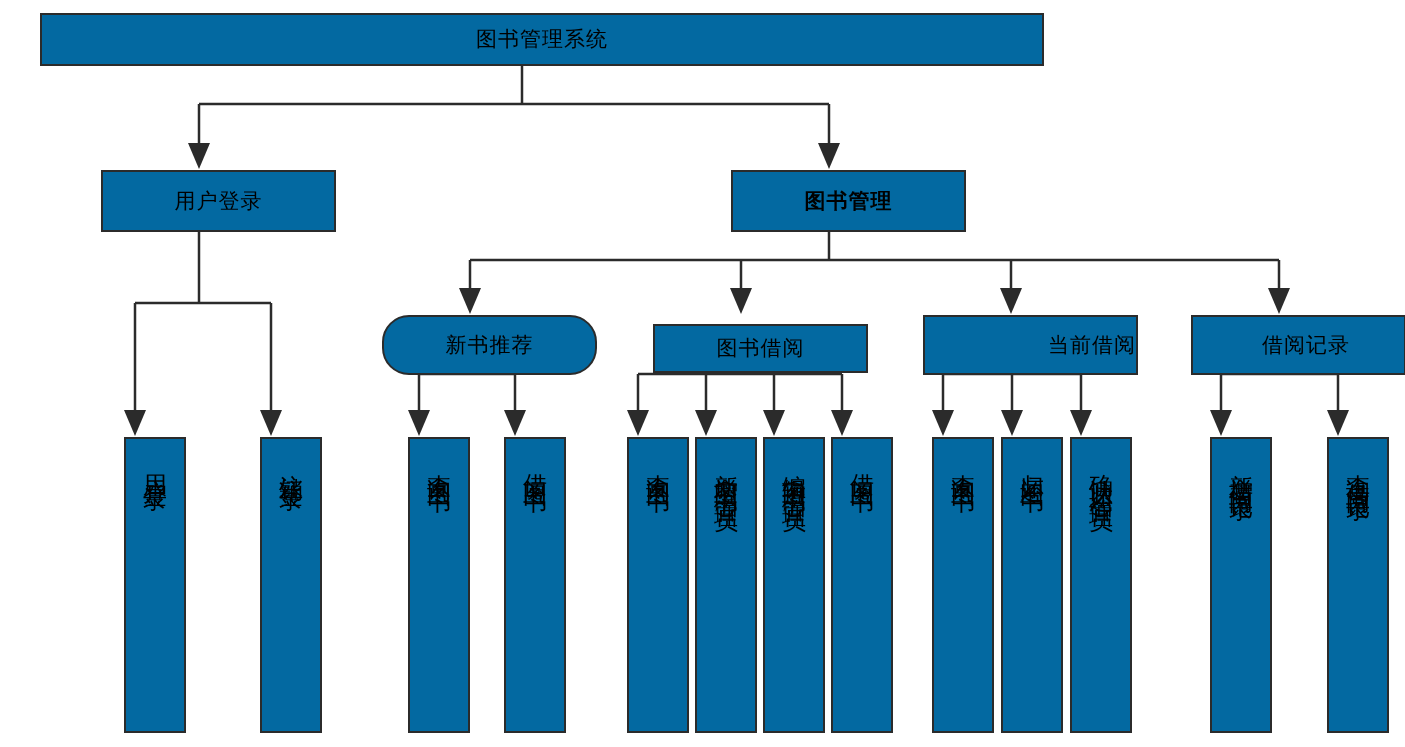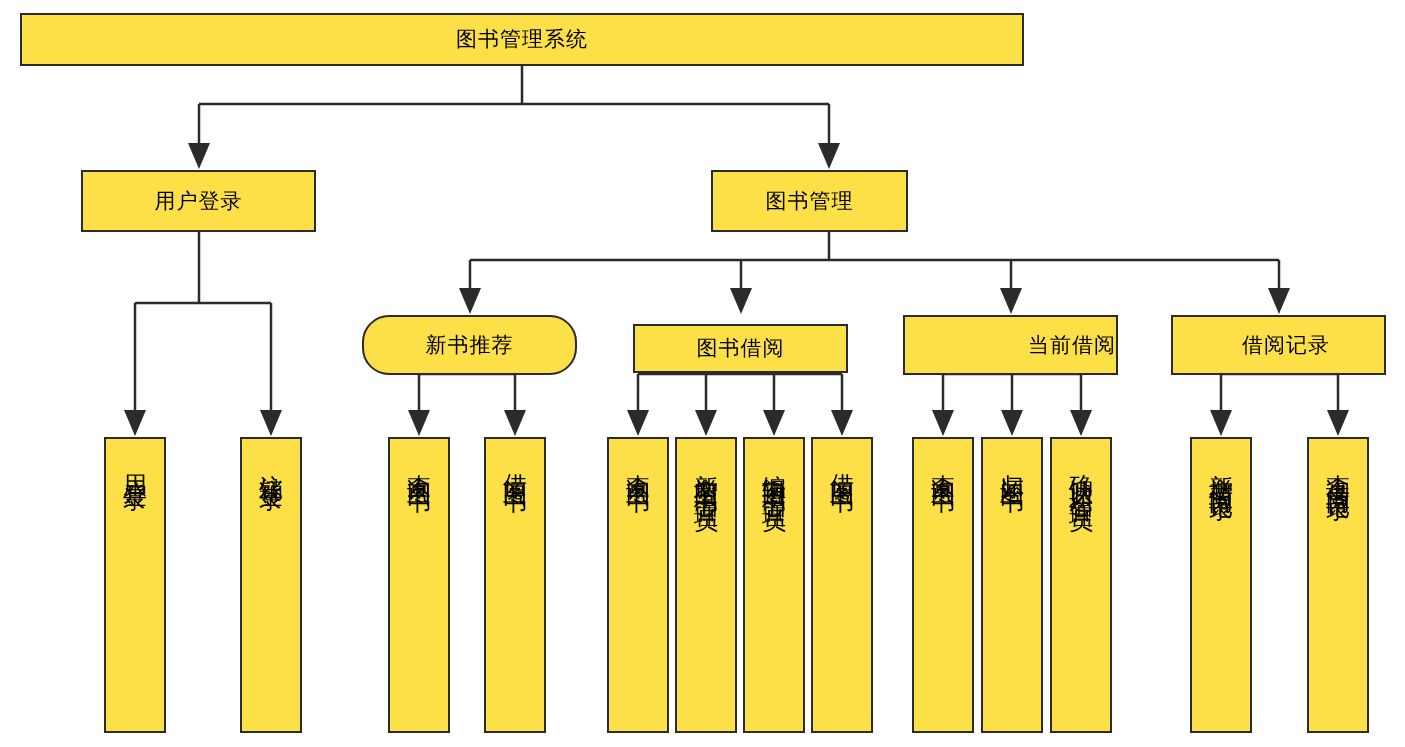--- a/index.html
+++ b/index.html
@@ -5,26 +5,27 @@
   html,body{margin:0;padding:0;background:#ffffff;}
   body{
     width:1405px;height:747px;
     font-family:"Liberation Sans","DejaVu Sans",sans-serif;
     overflow:hidden;position:relative;
   }
   #canvas{position:absolute;left:0;top:0;width:1405px;height:747px;}
   .node{
     position:absolute;
     box-sizing:border-box;
-    background:#fde047;
+    background:#0369a1;
     border:2.5px solid #2b2b2b;
     display:flex;
     align-items:center;
     justify-content:center;
     color:#000000;
+    margin-left:20px;
   }
   .node .lbl{
     display:block;
     text-align:center;
     line-height:1.15;
     font-size:21px;
     letter-spacing:1px;
   }
   .node.vert{
     align-items:flex-start;
@@ -114,21 +115,21 @@
         <polygon points="1327,410 1349,410 1338,436"></polygon>
       </g>
   </svg>
   <div id="node-layer">
       <div class="node" style="left: 20px; top: 13px; width: 1004px; height: 53px;">
         <span class="lbl">图书管理系统</span>
       </div>
       <div class="node" style="left: 81px; top: 170px; width: 235px; height: 62px;">
         <span class="lbl">用户登录</span>
       </div>
-      <div class="node" style="left: 711px; top: 170px; width: 197px; height: 62px;">
+      <div class="node" style="left: 711px; top: 170px; width: 235px; height: 62px; font-weight: bold;">
         <span class="lbl">图书管理</span>
       </div>
       <div class="node" style="left: 362px; top: 315px; width: 215px; height: 60px; border-radius: 27px;">
         <span class="lbl">新书推荐</span>
       </div>
       <div class="node" style="left: 633px; top: 324px; width: 215px; height: 49px;">
         <span class="lbl">图书借阅</span>
       </div>
       <div class="node" style="left: 903px; top: 315px; width: 215px; height: 60px; justify-content: flex-end;">
         <span class="lbl">当前借阅</span>

